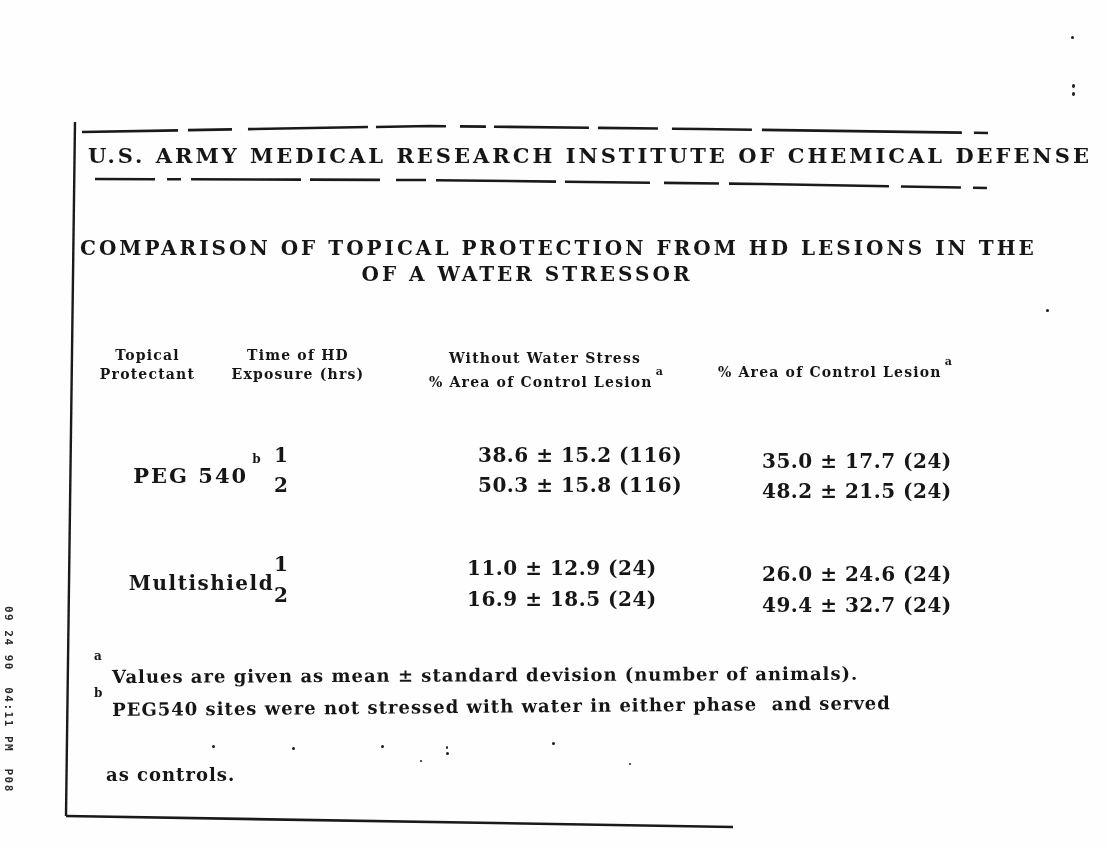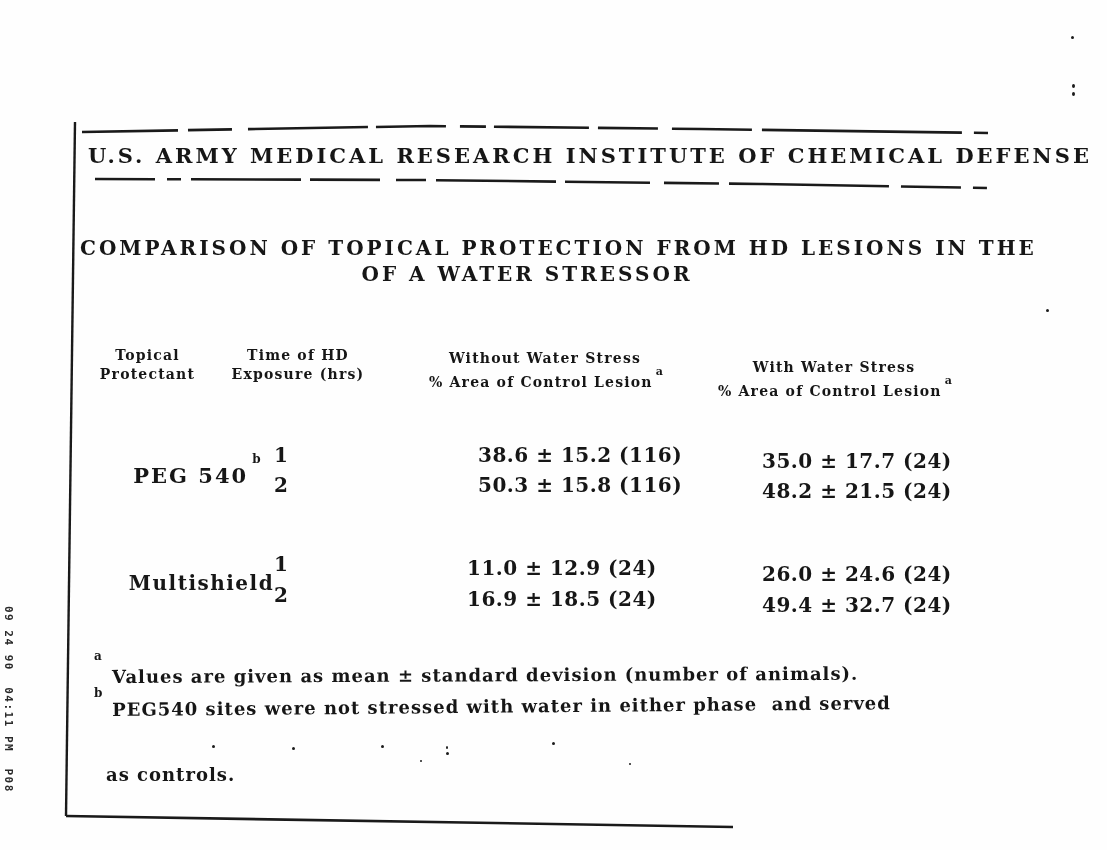--- a/index.html
+++ b/index.html
@@ -83,21 +83,20 @@
   </div>
 
   <div class="abs colhead" style="left:400px;top:349px;width:290px;">
     <div>Without Water Stress</div>
     <div>
       <span>% Area of Control Lesion</span><sup class="fref">a</sup>
     </div>
   </div>
 
   <div class="abs colhead" style="left:700px;top:358px;width:268px;">
-    <div>With Water Stress</div>
     <div>
       <span>% Area of Control Lesion</span><sup class="fref">a</sup>
     </div>
   </div>
 
   <div class="abs cell protectant1" style="left:96px;top:438px;">
     <span>PEG 540</span><sup class="supb">b</sup>
   </div>
   <div class="abs cell" style="left:274px;top:443px;">1</div>
   <div class="abs cell" style="left:478px;top:443px;">38.6 ± 15.2 (116)</div>

